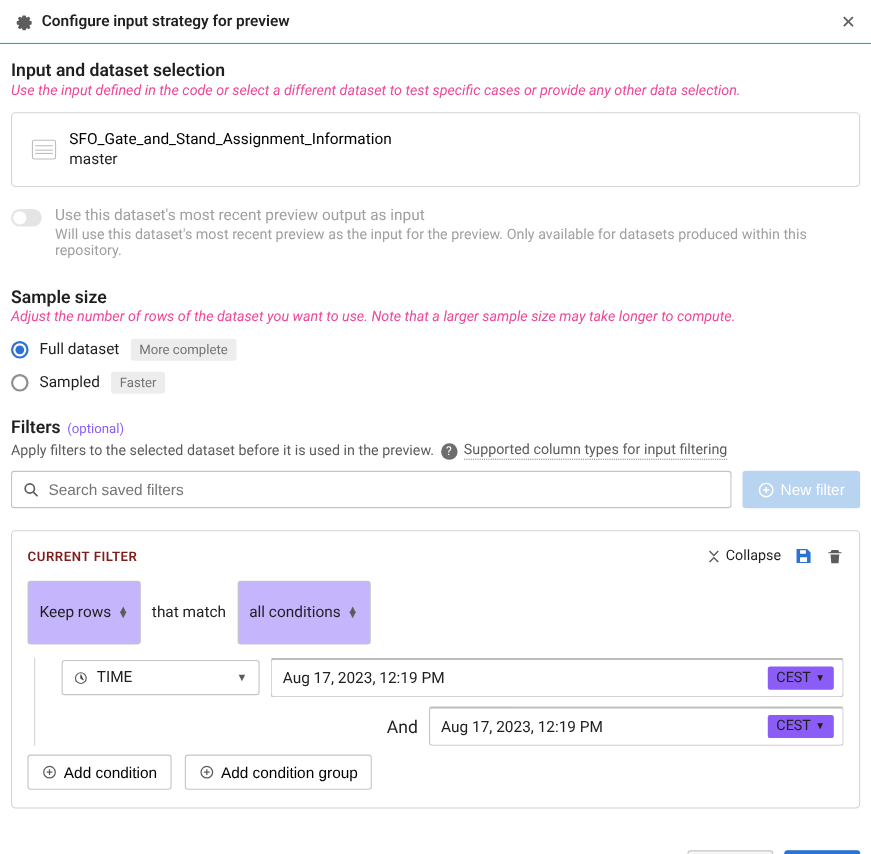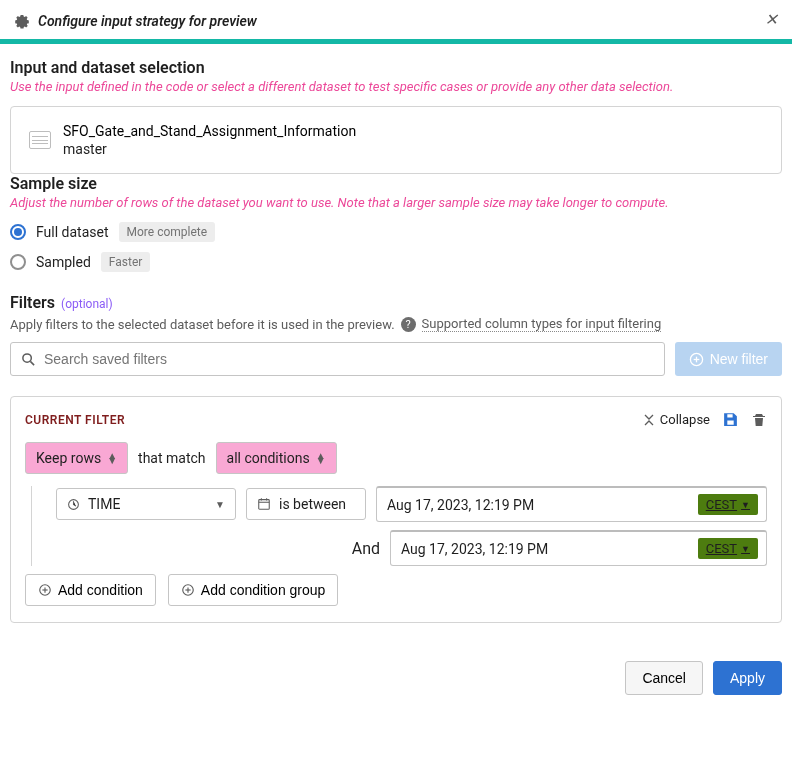--- a/index.html
+++ b/index.html
@@ -1,17 +1,17 @@
 <!DOCTYPE html>
 <html><head>
 <meta charset="utf-8">
 <style>
 * { box-sizing: border-box; margin: 0; padding: 0; }
 body { font-family: -apple-system, BlinkMacSystemFont, "Segoe UI", Roboto, sans-serif; font-size: 14px; color: #1f1f1f; background: #fff; width: 792px; }
-.dialog-header { display: flex; align-items: flex-end; padding: 10px 14px; border-bottom: 5px solid #14b8a6; font-style: italic; }
+.dialog-header { display: flex; align-items: center; padding: 10px 14px; border-bottom: 1px solid #14b8a6; }
 .dialog-header .gear { margin-right: 8px; color: #5c5c5c; }
 .dialog-header h1 { font-size: 14px; font-weight: 600; flex: 1; }
 .dialog-header .close { color: #5c5c5c; cursor: pointer; font-size: 16px; }
 .content { padding: 14px 10px 16px 10px; }
 h2 { font-size: 16px; font-weight: 600; margin-bottom: 2px; }
 .desc { font-size: 13px; color: #ec4899; margin-bottom: 12px; font-style: italic; }
 .dataset-card { border: 1px solid #d4d4d4; border-radius: 4px; padding: 16px 18px; display: flex; align-items: center; }
 .dataset-card .ds-icon { width: 22px; height: 18px; border: 1px solid #bdbdbd; border-radius: 2px; margin-right: 12px; display: flex; flex-direction: column; justify-content: space-evenly; padding: 2px; }
 .dataset-card .ds-icon div { height: 1px; background: #bdbdbd; }
 .ds-info { flex: 1; }
@@ -38,31 +38,31 @@
 .search-input input { border: none; outline: none; flex: 1; font-size: 14px; }
 .new-filter-btn { background: #b8d4f1; color: #fff; border: none; border-radius: 3px; padding: 8px 14px; display: flex; align-items: center; gap: 6px; font-size: 14px; }
 .filter-card { border: 1px solid #d4d4d4; border-radius: 4px; padding: 14px 14px 16px 14px; }
 .fc-header { display: flex; align-items: center; margin-bottom: 14px; }
 .fc-title { font-size: 12px; letter-spacing: 0.5px; font-weight: 600; color: #7f1d1d; flex: 1; }
 .fc-actions { display: flex; align-items: center; gap: 12px; }
 .collapse-act { display: flex; align-items: center; gap: 5px; cursor: pointer; font-size: 13px; }
 .icon-btn { cursor: pointer; color: #2d72d2; }
 .icon-btn.gray { color: #5c5c5c; }
 .cond-row { display: flex; align-items: center; gap: 10px; margin-bottom: 12px; }
-.sel { border: 1px solid #c5c5c5; background: #f9a8d4; border-radius: 3px; padding: 7px 10px; display: flex; align-items: center; gap: 6px; cursor: pointer; font-size: 14px; }
+.sel { border: 1px solid #c5c5c5; background: #c4b5fd; border-radius: 3px; padding: 20px 10px; display: flex; align-items: center; gap: 6px; cursor: pointer; font-size: 14px; }
 .sel .caret { font-size: 10px; color: #5c5c5c; display:flex; flex-direction:column; line-height:5px; }
 .plain-text { font-size: 14px; }
 .filter-body { margin-left: 6px; border-left: 1px solid #d4d4d4; padding-left: 0; }
 .inner { margin-left: 24px; }
 .cond-line { display: flex; align-items: center; gap: 10px; margin-bottom: 8px; }
 .col-sel { border: 1px solid #c5c5c5; background: #fff; border-radius: 3px; padding: 7px 10px; display: flex; align-items: center; gap: 8px; cursor: pointer; min-width: 180px; justify-content: space-between; }
 .col-sel .left { display:flex; align-items:center; gap:8px; }
 .op-sel { border: 1px solid #c5c5c5; background: #fff; border-radius: 3px; padding: 7px 10px; display: flex; align-items: center; gap: 8px; cursor: pointer; min-width: 120px; }
 .dt-input { flex: 1; border: 1px solid #c5c5c5; border-top: 2px solid #bcbcbc; background: #fff; border-radius: 3px; padding: 6px 8px 6px 10px; display: flex; align-items: center; font-size: 14px; }
-.dt-input .tz { margin-left: auto; background: #4d7c0f; border-radius: 2px; padding: 3px 8px; display: flex; align-items: center; gap: 4px; font-size: 13px; cursor: pointer; text-decoration: underline; }
+.dt-input .tz { margin-left: auto; background: #8b5cf6; border-radius: 2px; padding: 3px 8px; display: flex; align-items: center; gap: 4px; font-size: 13px; cursor: pointer; }
 .and-label { text-align: right; font-size: 16px; width: 324px; }
 .add-row { display: flex; gap: 12px; margin-top: 8px; }
 .add-btn { border: 1px solid #c5c5c5; background: #fff; border-radius: 3px; padding: 7px 12px; display: flex; align-items: center; gap: 6px; cursor: pointer; font-size: 14px; }
 .footer-row { display: flex; justify-content: flex-end; gap: 10px; margin-top: 22px; padding: 0 10px 14px 10px; }
 .btn { border-radius: 3px; padding: 8px 16px; font-size: 14px; cursor: pointer; }
 .btn-cancel { border: 1px solid #c5c5c5; background: #f6f6f6; }
 .btn-apply { border: 1px solid #2d72d2; background: #2d72d2; color: #fff; }
 svg { display: block; }
 </style>
 </head>
@@ -88,20 +88,27 @@
         <div></div>
         <div></div>
         <div></div>
       </span>
     <div class="ds-info">
       <a href="#" class="ds-link">SFO_Gate_and_Stand_Assignment_Information</a>
       <div class="ds-branch">master</div>
     </div>
   </div>
 
+  <div class="toggle-row">
+    <div class="toggle"></div>
+    <div class="toggle-text">
+      <div class="t1">Use this dataset's most recent preview output as input</div>
+      <div class="t2">Will use this dataset's most recent preview as the input for the preview. Only available for datasets produced within this repository.</div>
+    </div>
+  </div>
 
   <h2>Sample size</h2>
   <p class="desc">Adjust the number of rows of the dataset you want to use. Note that a larger sample size may take longer to compute.</p>
 
   <div class="radio-row">
     <span class="radio">
         <span class="dot"></span>
       </span>
     <span>Full dataset</span>
     <span class="badge">More complete</span>
@@ -189,31 +196,20 @@
               <span>
                   <svg width="13" height="13" viewBox="0 0 16 16">
                     <circle cx="8" cy="8" r="6" stroke="#5c5c5c" stroke-width="1.3" fill="none"></circle>
                     <path stroke="#5c5c5c" stroke-width="1.3" d="M8 4v4l3 2"></path>
                   </svg>
                 </span>
               <span>TIME</span>
             </span>
             <span style="font-size:10px;color:#5c5c5c">▼</span>
           </div>
-          <div class="op-sel">
-            <span>
-                <svg width="14" height="14" viewBox="0 0 16 16">
-                  <rect x="2" y="3" width="12" height="11" rx="1" stroke="#5c5c5c" stroke-width="1.2" fill="none"></rect>
-                  <line x1="2" y1="6" x2="14" y2="6" stroke="#5c5c5c" stroke-width="1.2"></line>
-                  <line x1="5" y1="1.5" x2="5" y2="4" stroke="#5c5c5c" stroke-width="1.2"></line>
-                  <line x1="11" y1="1.5" x2="11" y2="4" stroke="#5c5c5c" stroke-width="1.2"></line>
-                </svg>
-              </span>
-            <span>is between</span>
-          </div>
           <div class="dt-input">
             <span>Aug 17, 2023, 12:19 PM</span>
             <span class="tz">
               <span>CEST</span>
               <span style="font-size:9px">▼</span>
             </span>
           </div>
         </div>
         <div class="cond-line">
           <span class="and-label">And</span>

